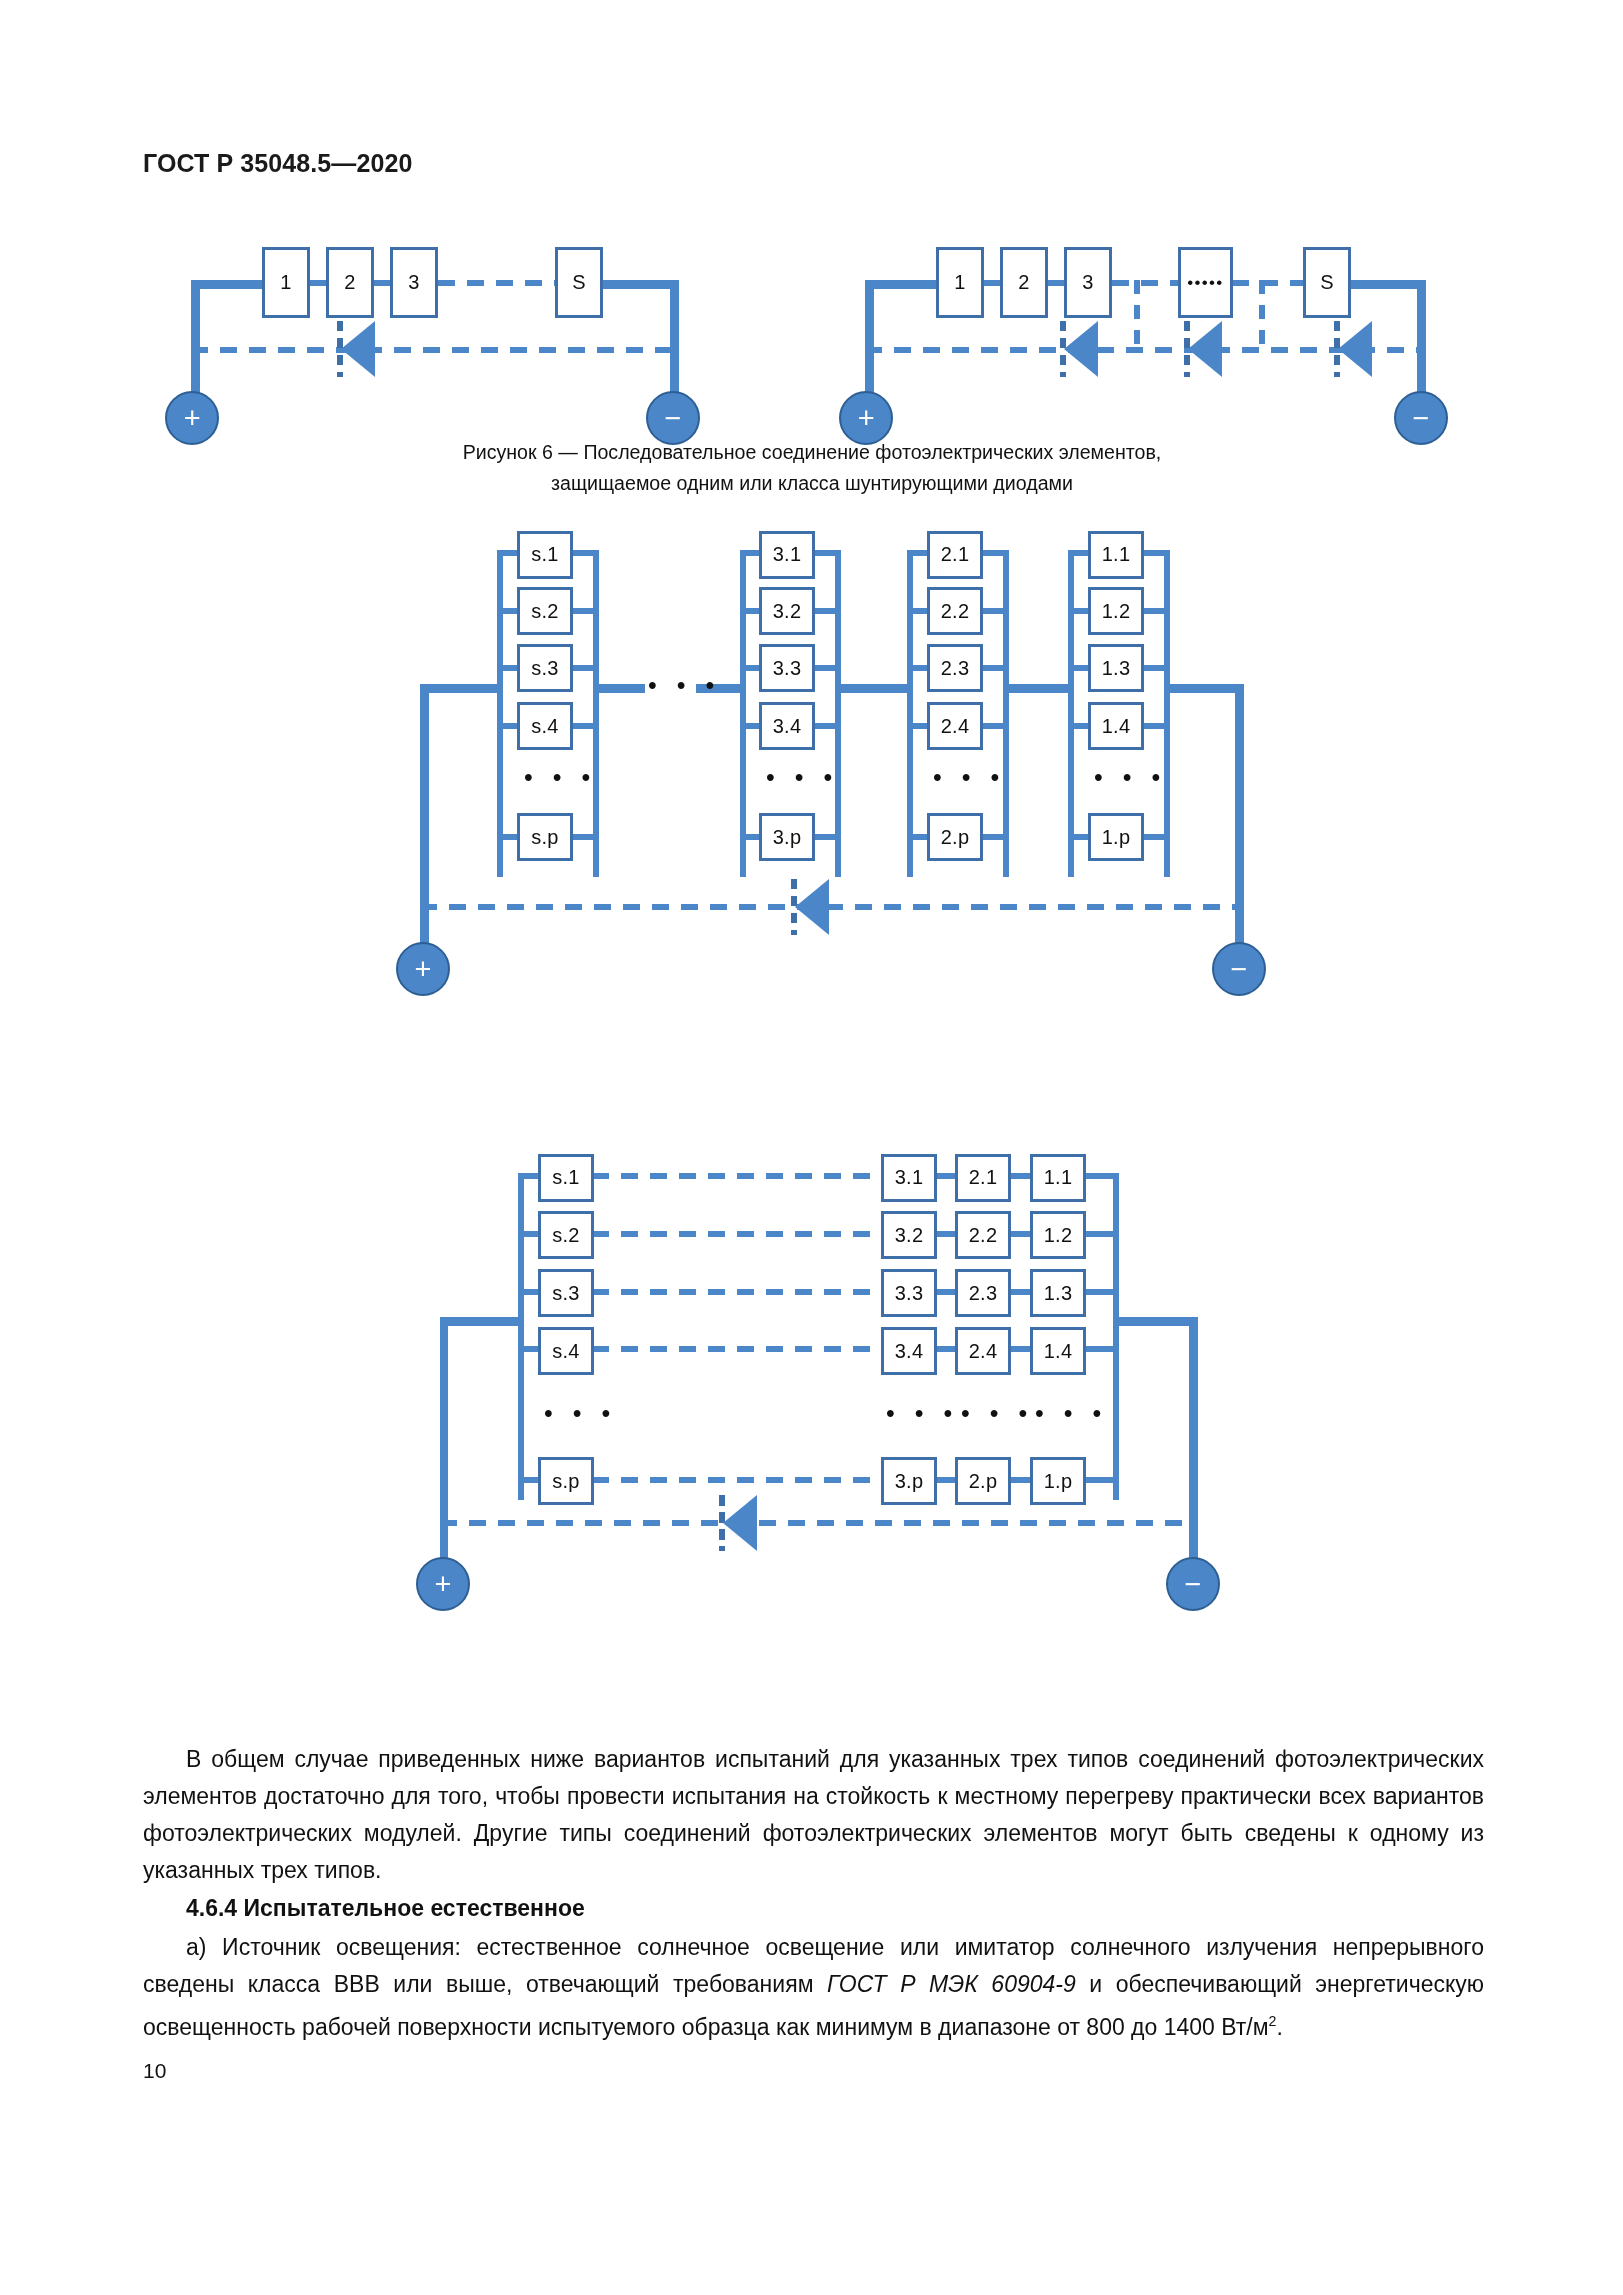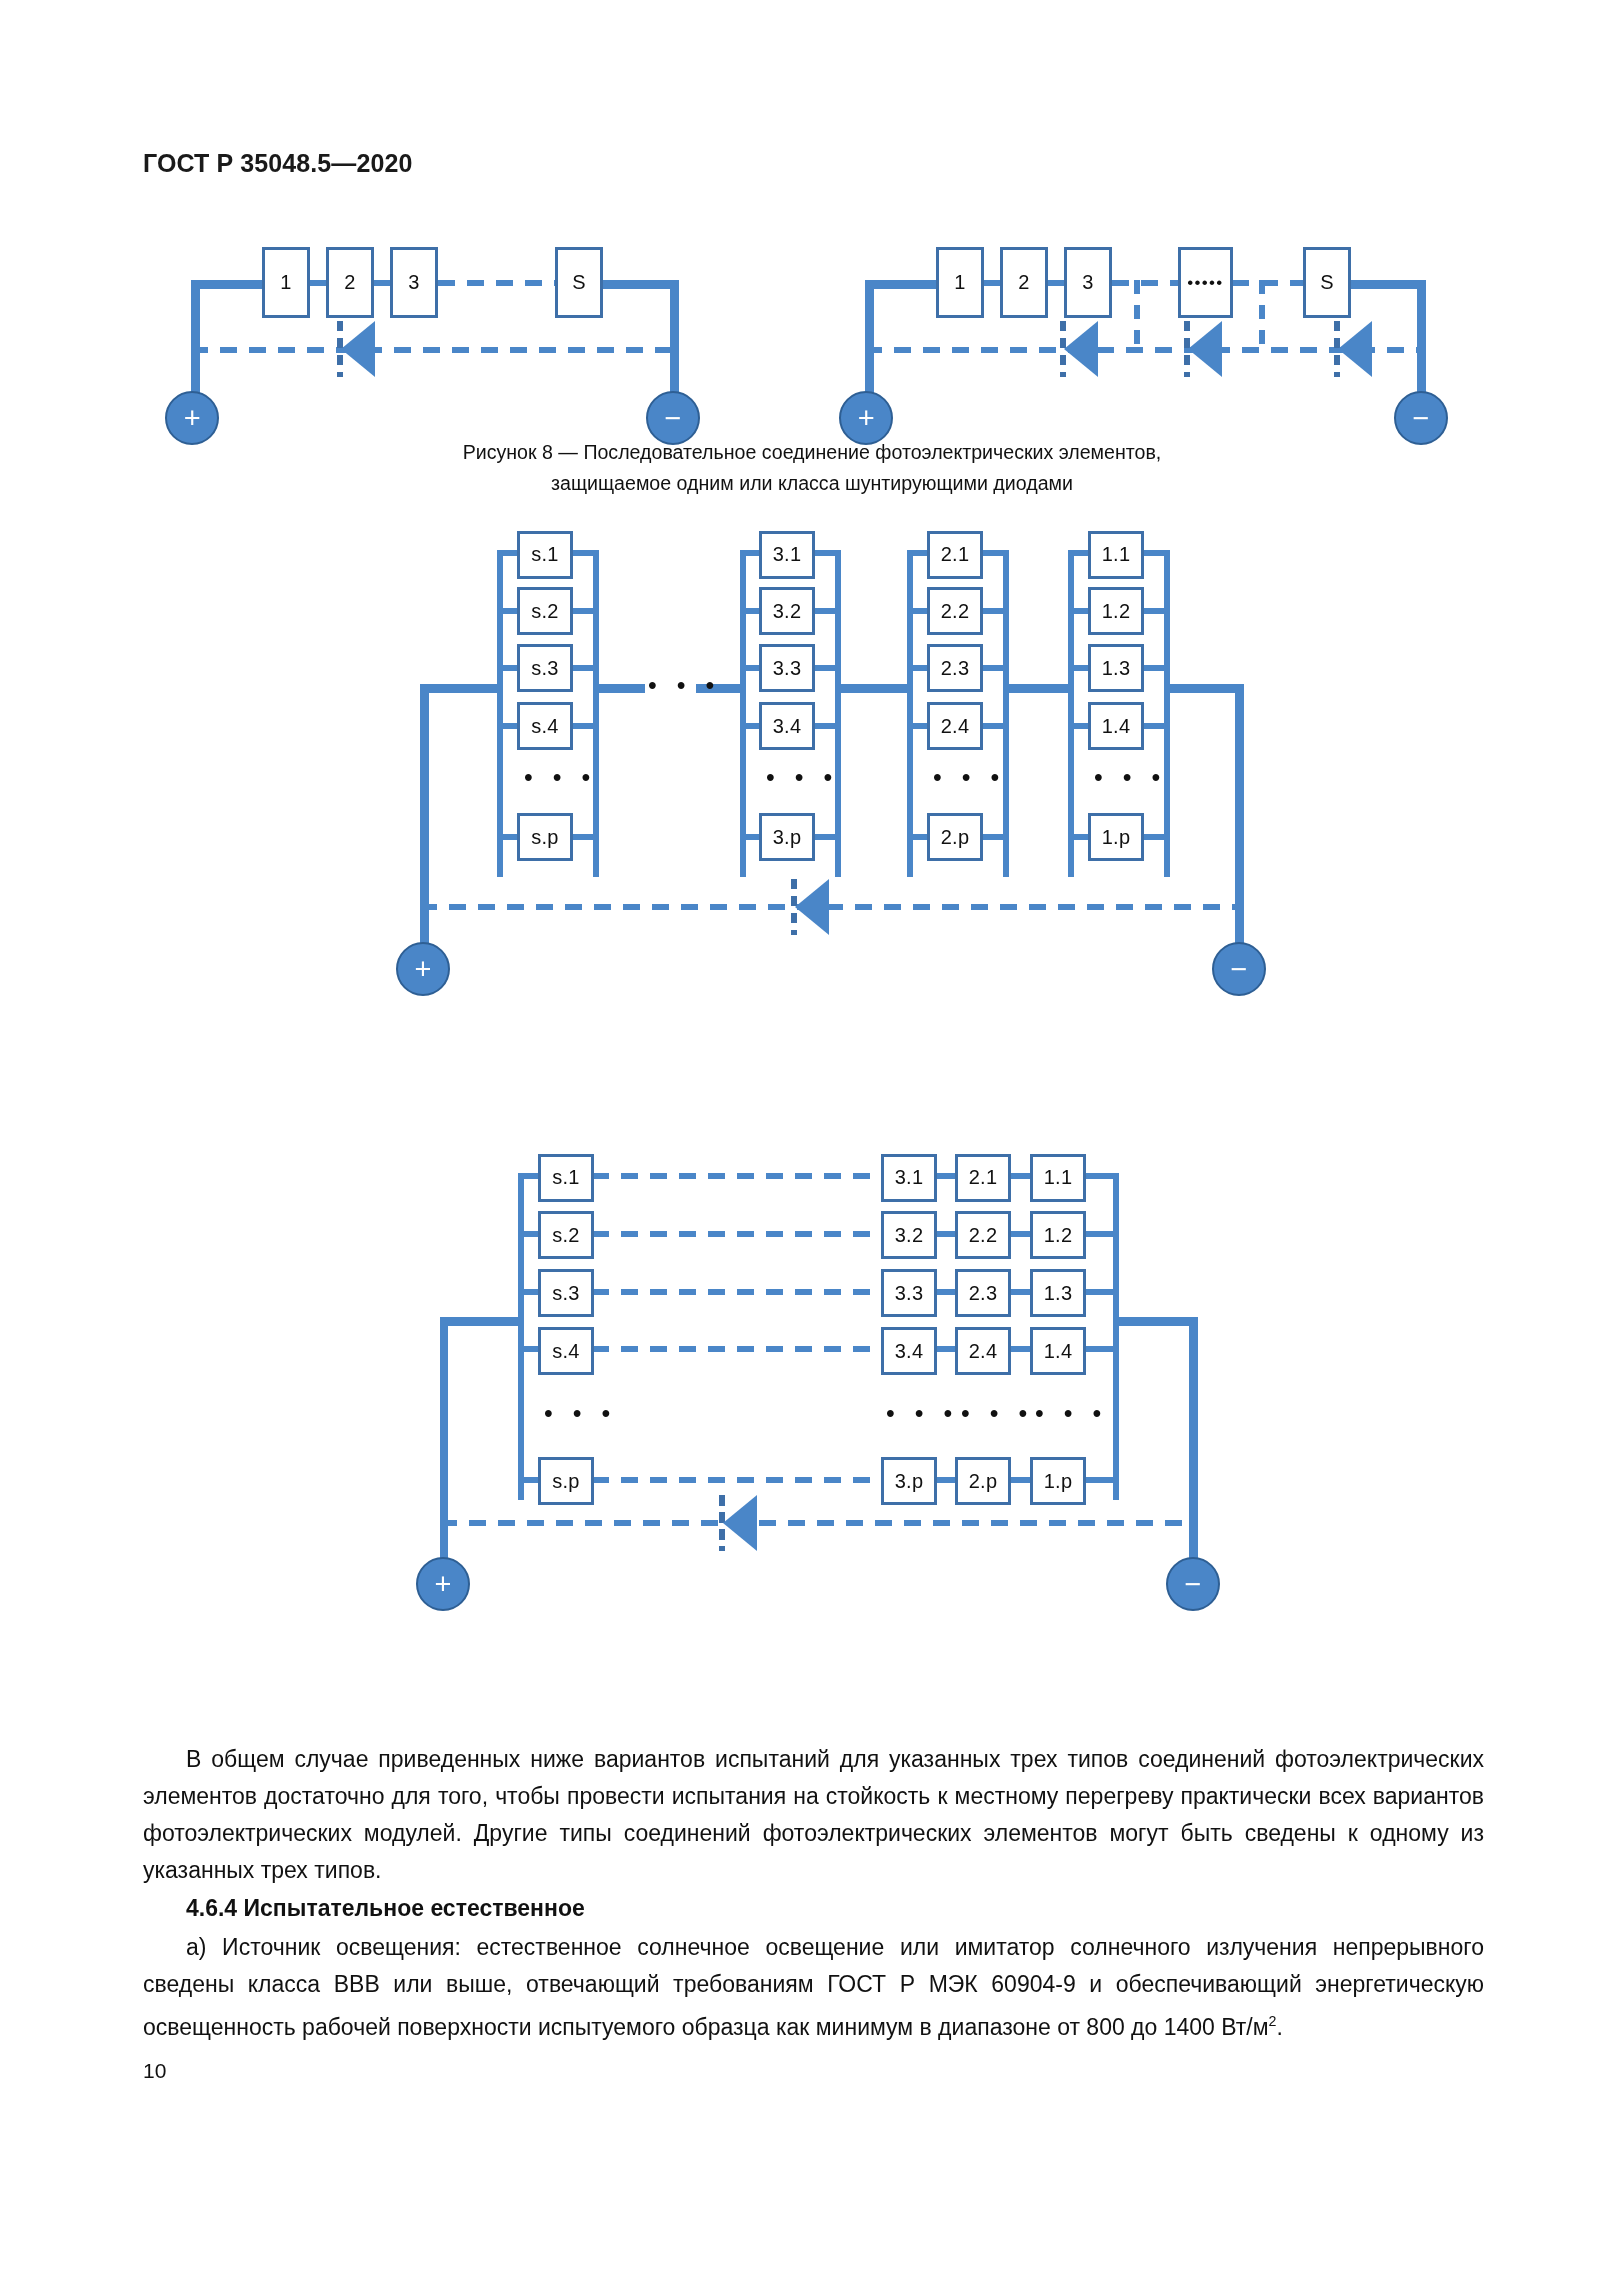--- a/index.html
+++ b/index.html
@@ -80,21 +80,21 @@
 
   
   .body-block{
     position:absolute;left:143px;width:1341px;
     font-size:23px;line-height:37px;color:#111;
     text-align:justify;
   }
   .body-block p{margin:0;}
   .indent{text-indent:43px;}
   .bold{font-weight:bold;}
-  .ital{}
+  .ital{font-style:italic;}
   sup{font-size:.62em;vertical-align:super;}
 
   .page-num{
     position:absolute;left:143px;top:2059px;font-size:21px;color:#111;
   }
 </style>
 </head>
 <body>
 
 <div class="page">
@@ -162,21 +162,21 @@
     <div class="diode" style="left:483px;top:92px;">
       <span class="bar"></span>
         <span class="tri"></span>
     </div>
 
     <div class="term" style="left:-11.8px;top:162px;width:54px;height:54px;">+</div>
     <div class="term" style="left:543px;top:162px;width:54px;height:54px;">−</div>
   </div>
 
   <div class="caption" style="left:223px;top:437px;width:1178px;">
-    <div>Рисунок 8 — Последовательное соединение фотоэлектрических элементов,</div>
+    <div>Рисунок 6 — Последовательное соединение фотоэлектрических элементов,</div>
     <div>защищаемое одним или класса шунтирующими диодами</div>
   </div>
 
   <div class="fig" style="left:432px;top:524px;width:772px;height:497px;">
 
     <div class="wire wire-v" style="left:65px;top:26px;height:327px;"></div>
     <div class="wire wire-v" style="left:161px;top:26px;height:327px;"></div>
     <div class="cell" style="left:85px;top:6.5px;width:56px;height:48px;">s.1</div>
     <div class="cell" style="left:85px;top:63px;width:56px;height:48px;">s.2</div>
     <div class="cell" style="left:85px;top:120px;width:56px;height:48px;">s.3</div>

